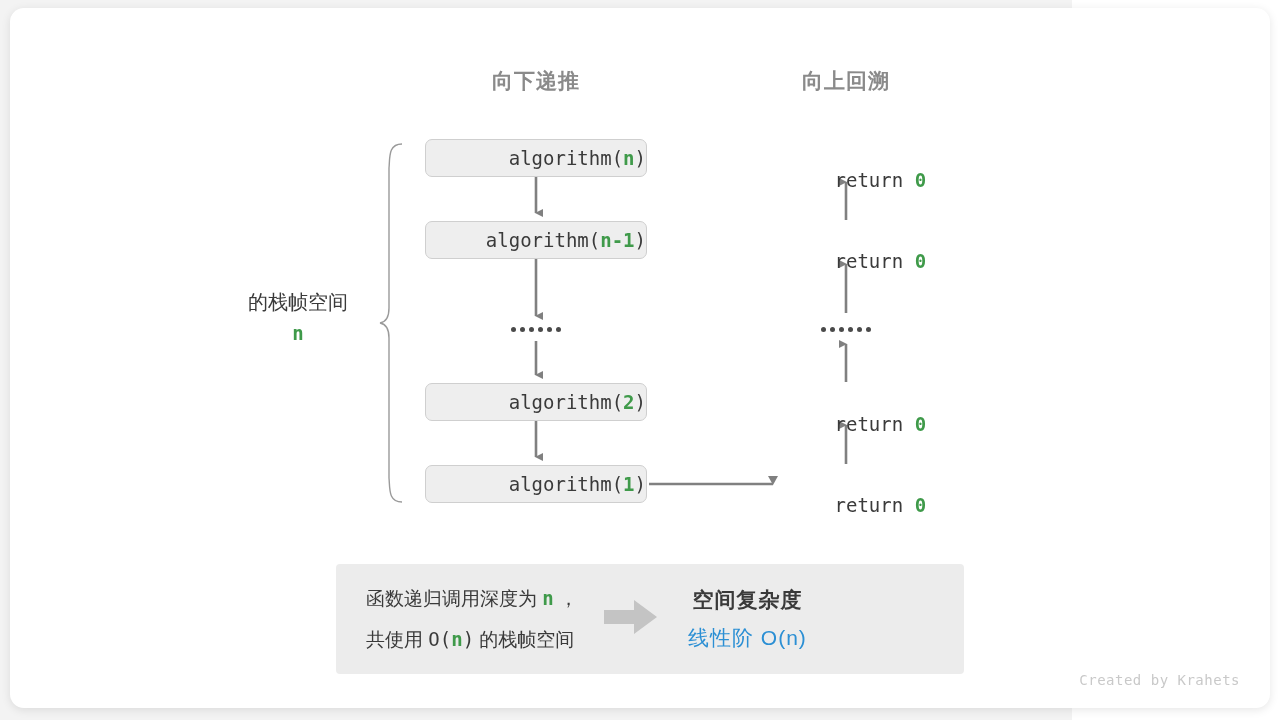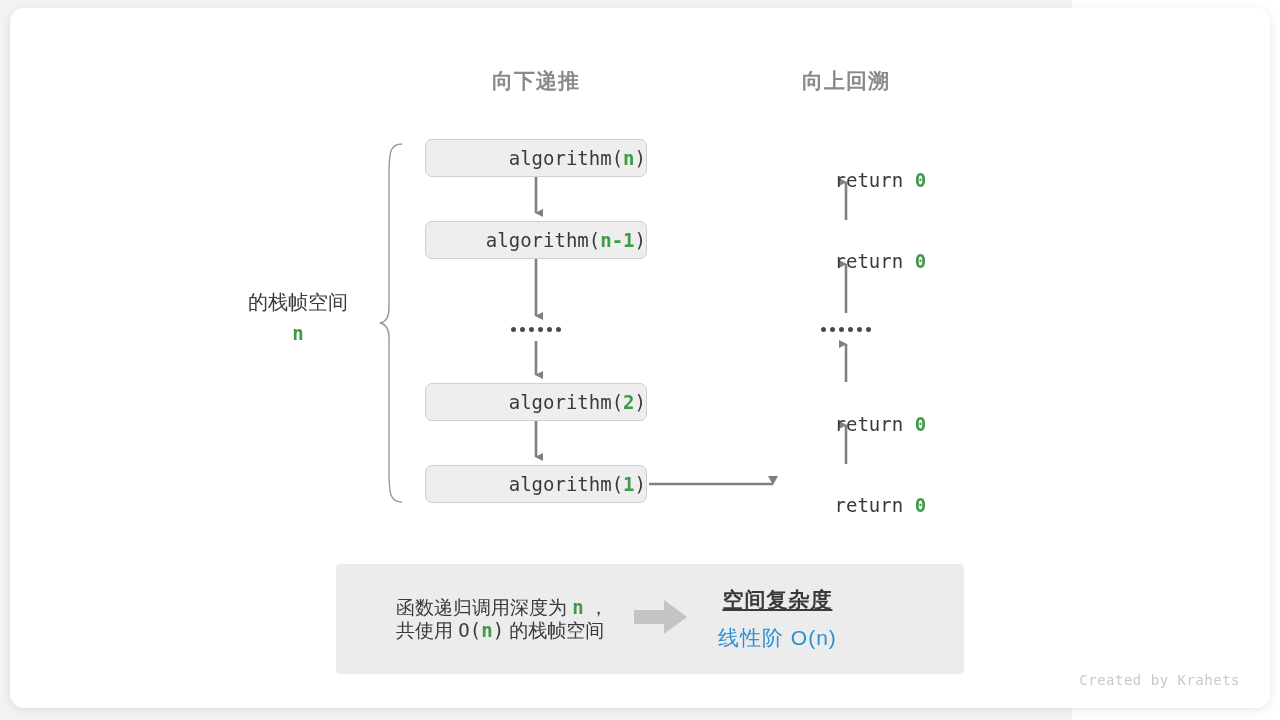--- a/index.html
+++ b/index.html
@@ -154,44 +154,43 @@
     left: 326px;
     top: 556px;
     width: 628px;
     height: 110px;
     background: #ececec;
     border-radius: 4px;
     display: flex;
     align-items: center;
   }
   #summary-left {
-    margin-left: 60px;
+    margin-left: 30px;
     font-size: 19px;
     color: #3a3a3a;
-    line-height: 22px;
+    line-height: 40px;
     white-space: nowrap;
   }
   #summary-left .mono { font-family: "DejaVu Sans Mono", "Liberation Mono", monospace; }
   #summary-left .g { color: #3f9a4a; font-weight: bold; font-family: "DejaVu Sans Mono", "Liberation Mono", monospace; }
   #summary-arrow {
     margin-left: 26px;
     flex: 0 0 auto;
   }
   #summary-right {
     margin-left: 30px;
     text-align: center;
     white-space: nowrap;
   }
   #summary-right .s-title {
     display: block;
     font-size: 21px;
     font-weight: bold;
     color: #3a3a3a;
     letter-spacing: 1px;
-    text-decoration: underline;
   }
   #summary-right .s-value {
     display: block;
     margin-top: 10px;
     font-size: 21px;
     font-weight: normal;
     color: #2b8fd4;
     letter-spacing: 1px;
   }
 

